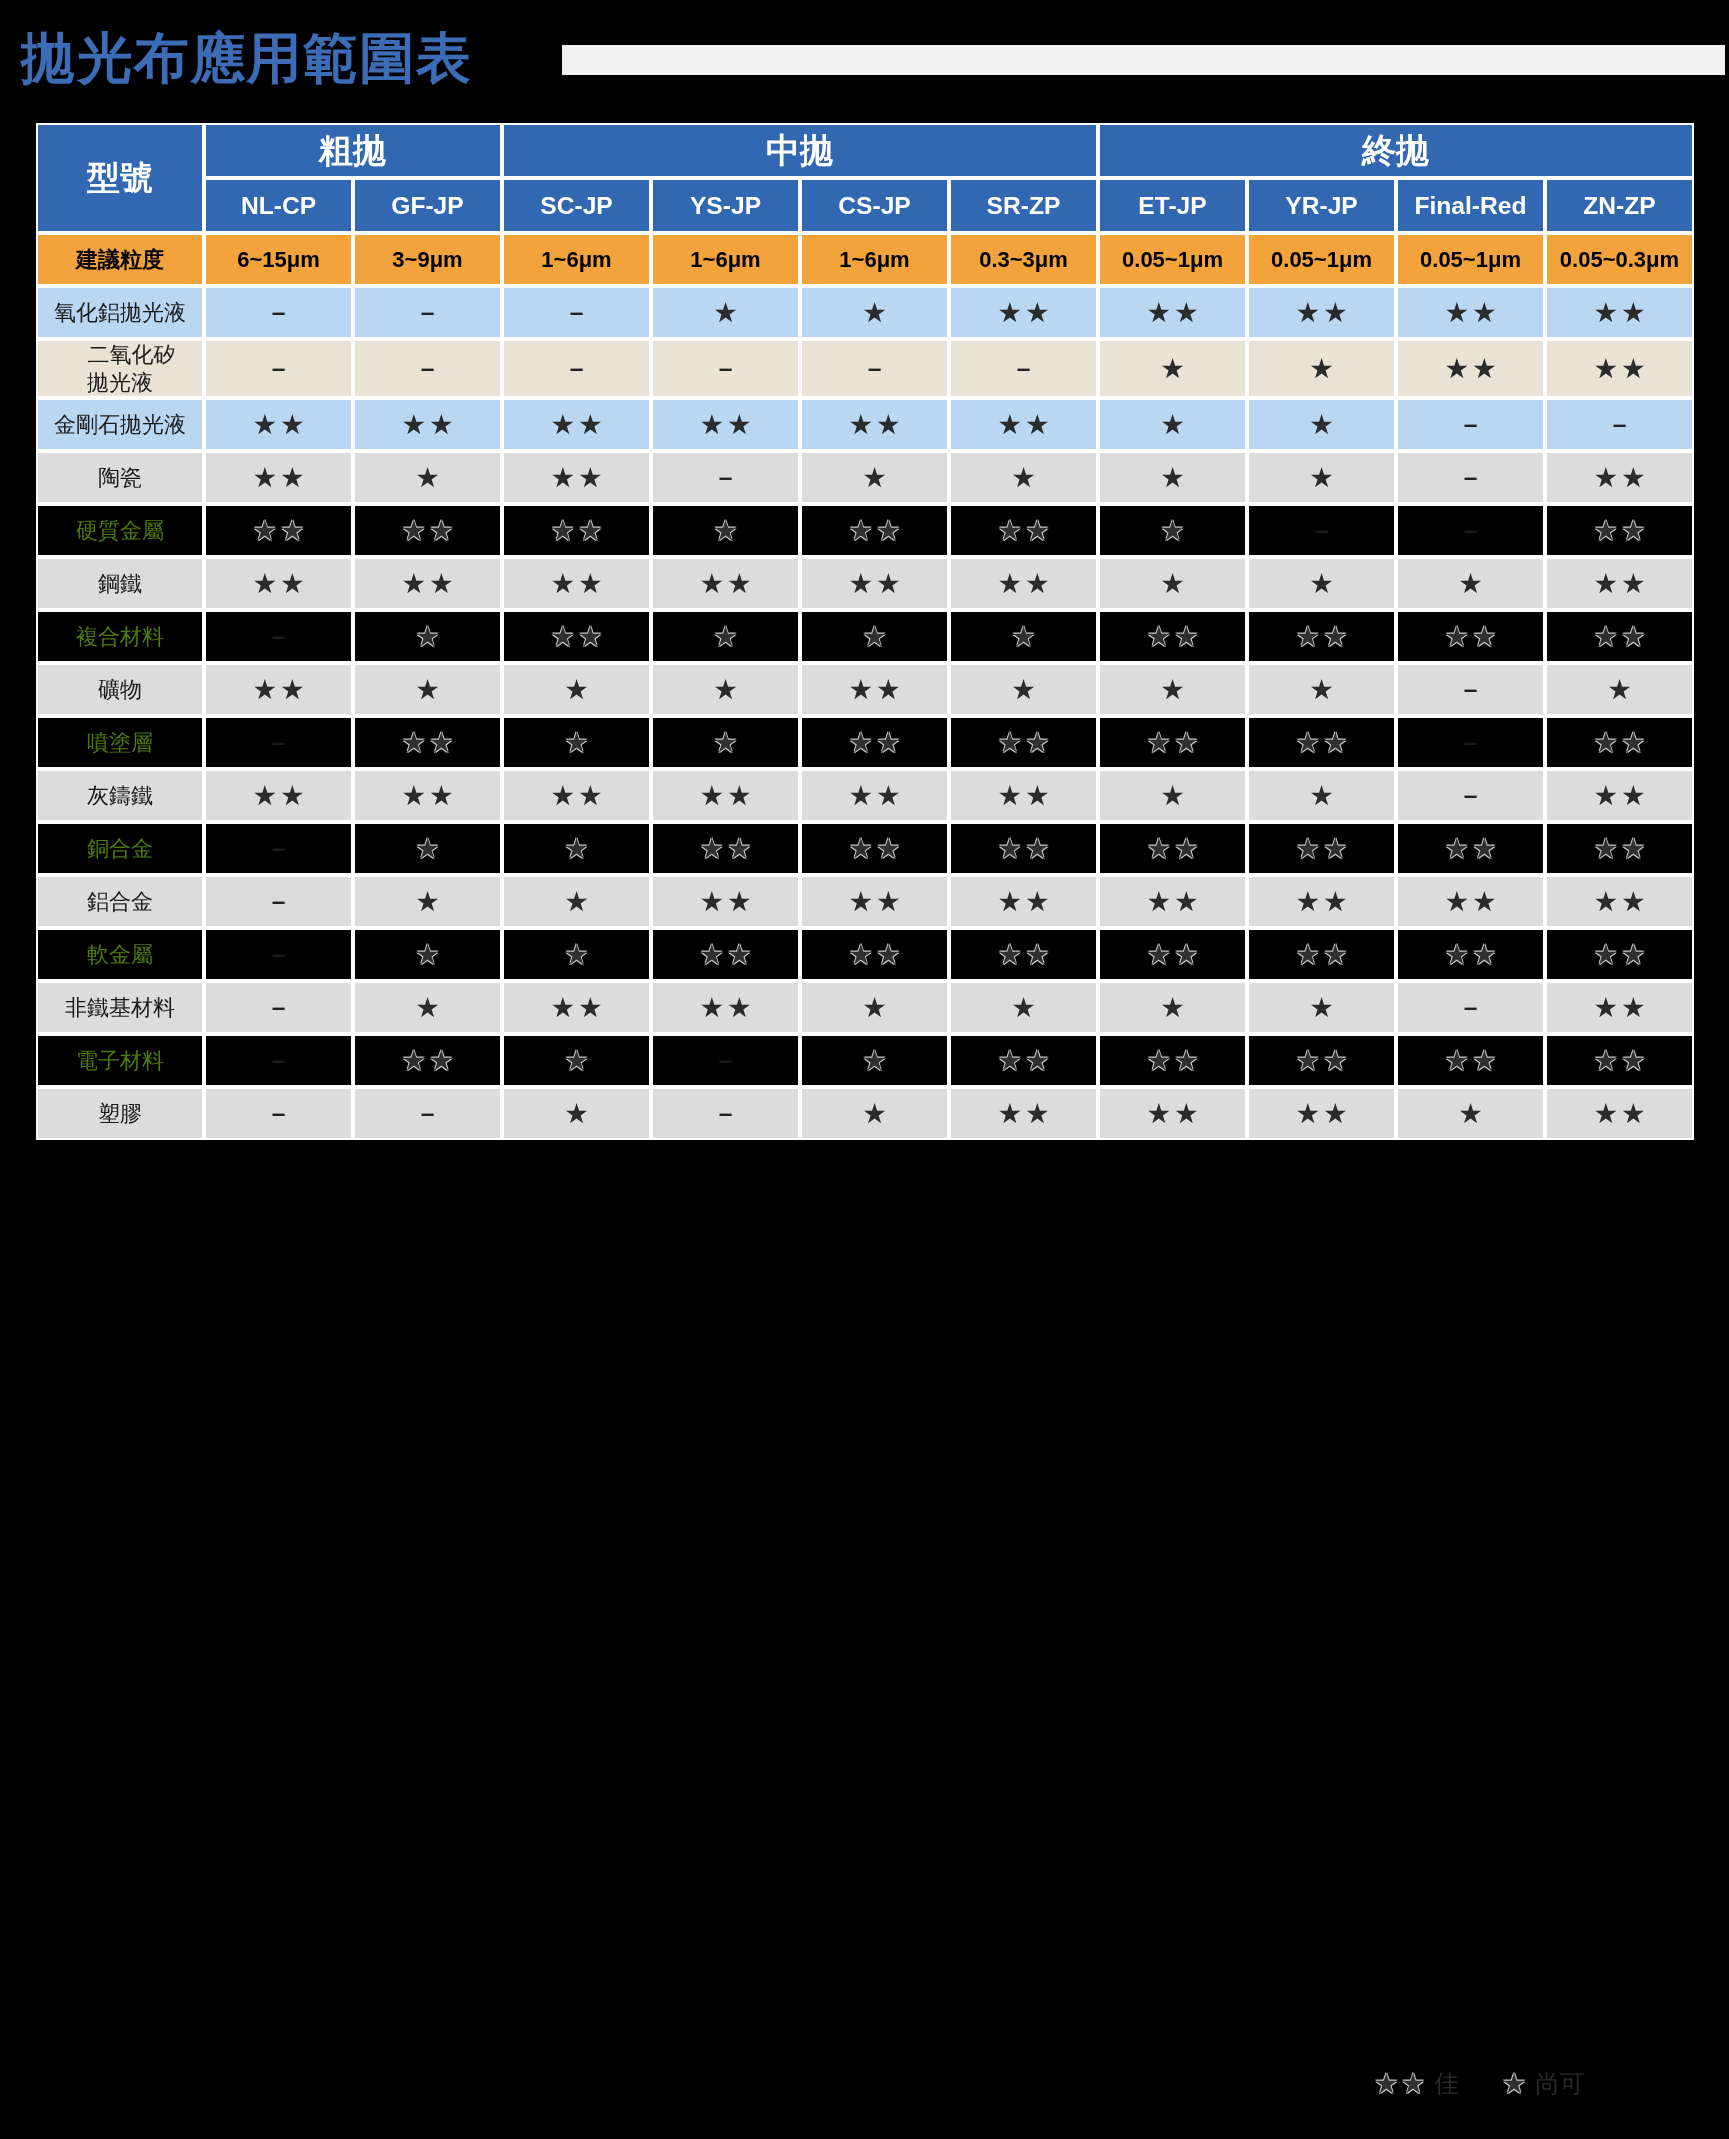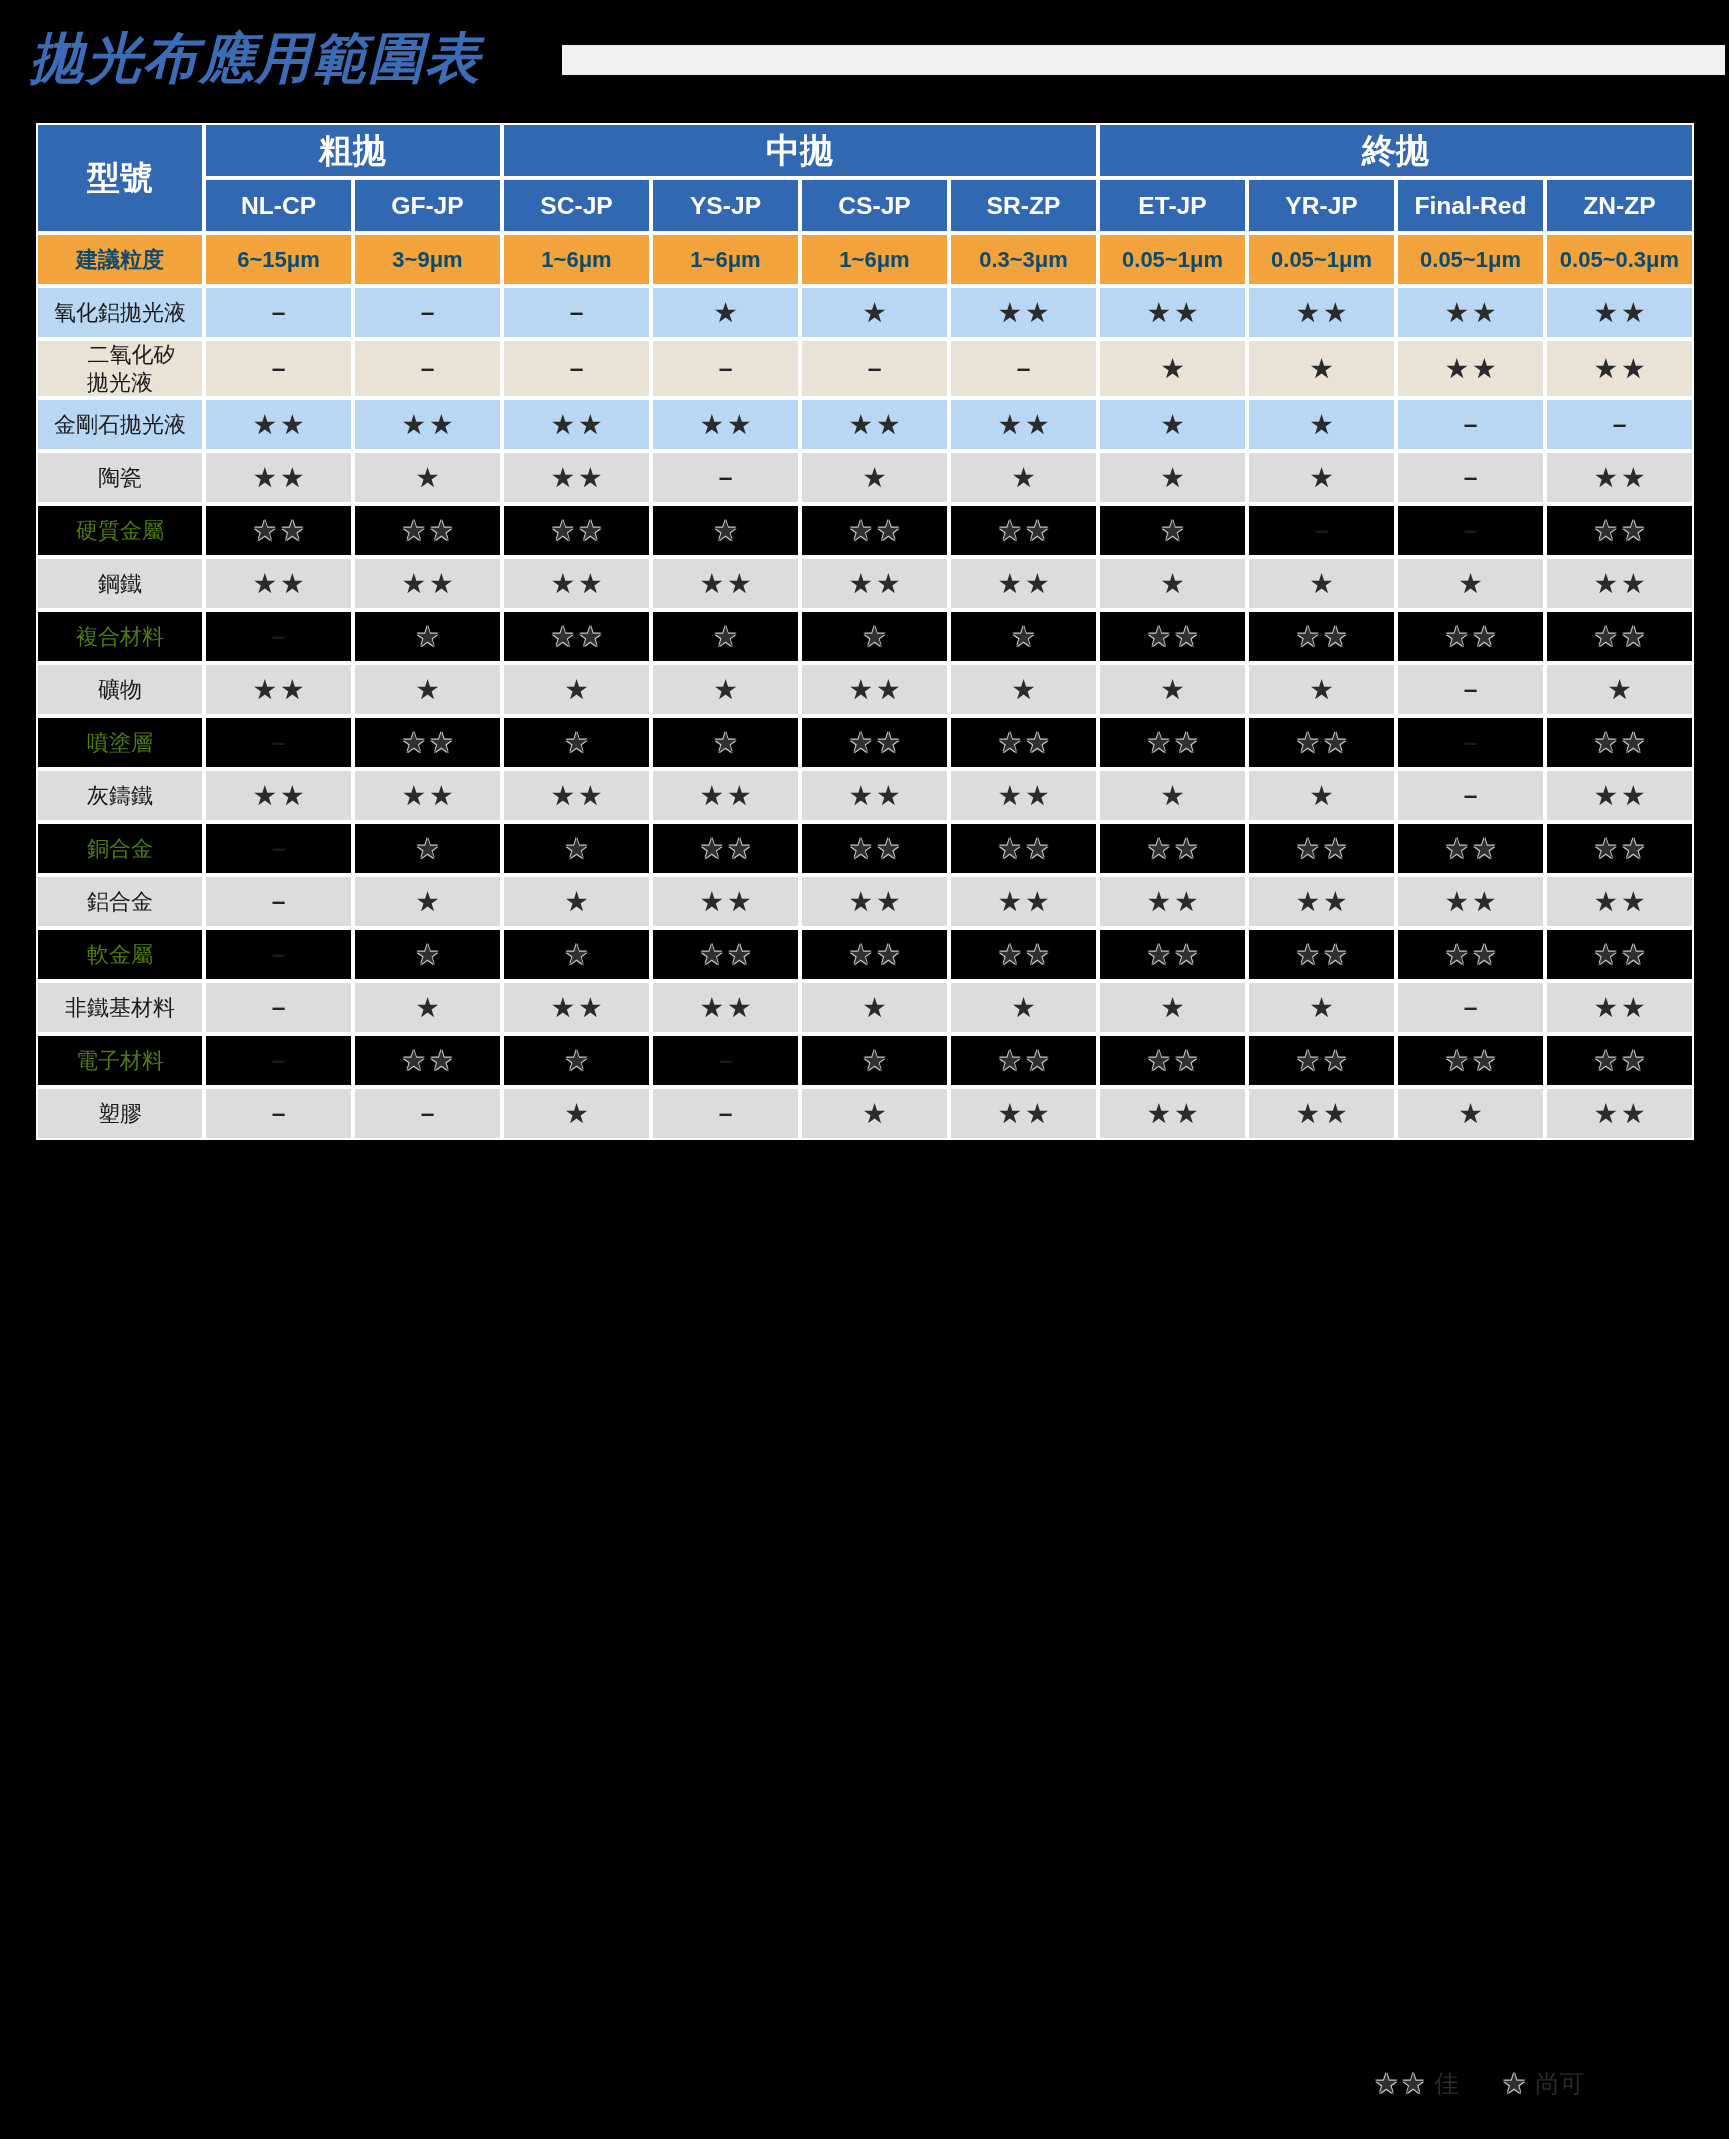--- a/index.html
+++ b/index.html
@@ -19,28 +19,27 @@
 
   
   #title-bar {
     position: absolute;
     left: 0; top: 0;
     width: 1729px; height: 116px;
     display: flex;
     align-items: center;
   }
   #page-title {
-    margin-left: 30px;
+    margin-left: 21px;
     font-size: 55px;
     font-weight: 700;
     color: #3b6cb5;
     letter-spacing: 1.4px;
     line-height: 1;
     white-space: nowrap;
-    font-style: italic;
   }
   #title-accent-bar {
     position: absolute;
     left: 562px;
     top: 45px;
     width: 1163px;
     height: 30px;
     background: #f1f1f1;
   }
 
@@ -90,21 +89,21 @@
   .tint-orange .rowlabel-txt,
   .tint-orange .cell-txt { font-weight: 700; }
   .tint-blue    { background: #b9d6f2; }
   .tint-beige   { background: #e9e2d5; }
   .tint-grey    { background: #dcdcdc; }
   .tint-black   { background: #000000; }
 
   .grain {
     font-size: 22px;
     font-weight: 700;
-    color: #0c4a6e;
+    color: #000000;
   }
 
   .dash {
     font-size: 24.6px;
     font-weight: 700;
     color: #222222;
     line-height: 1;
   }
 
   .stars {

